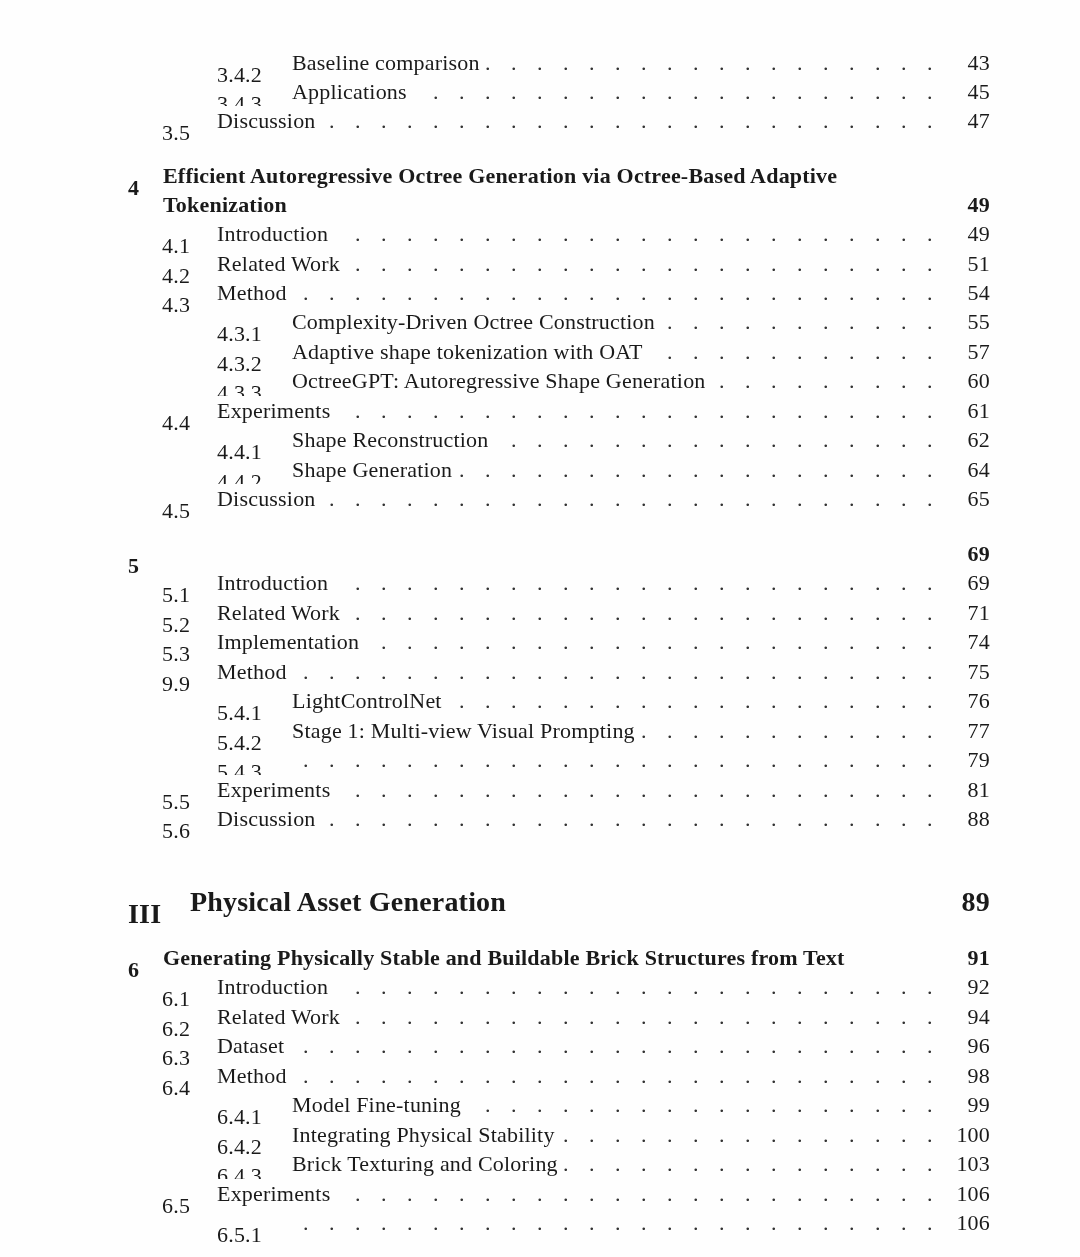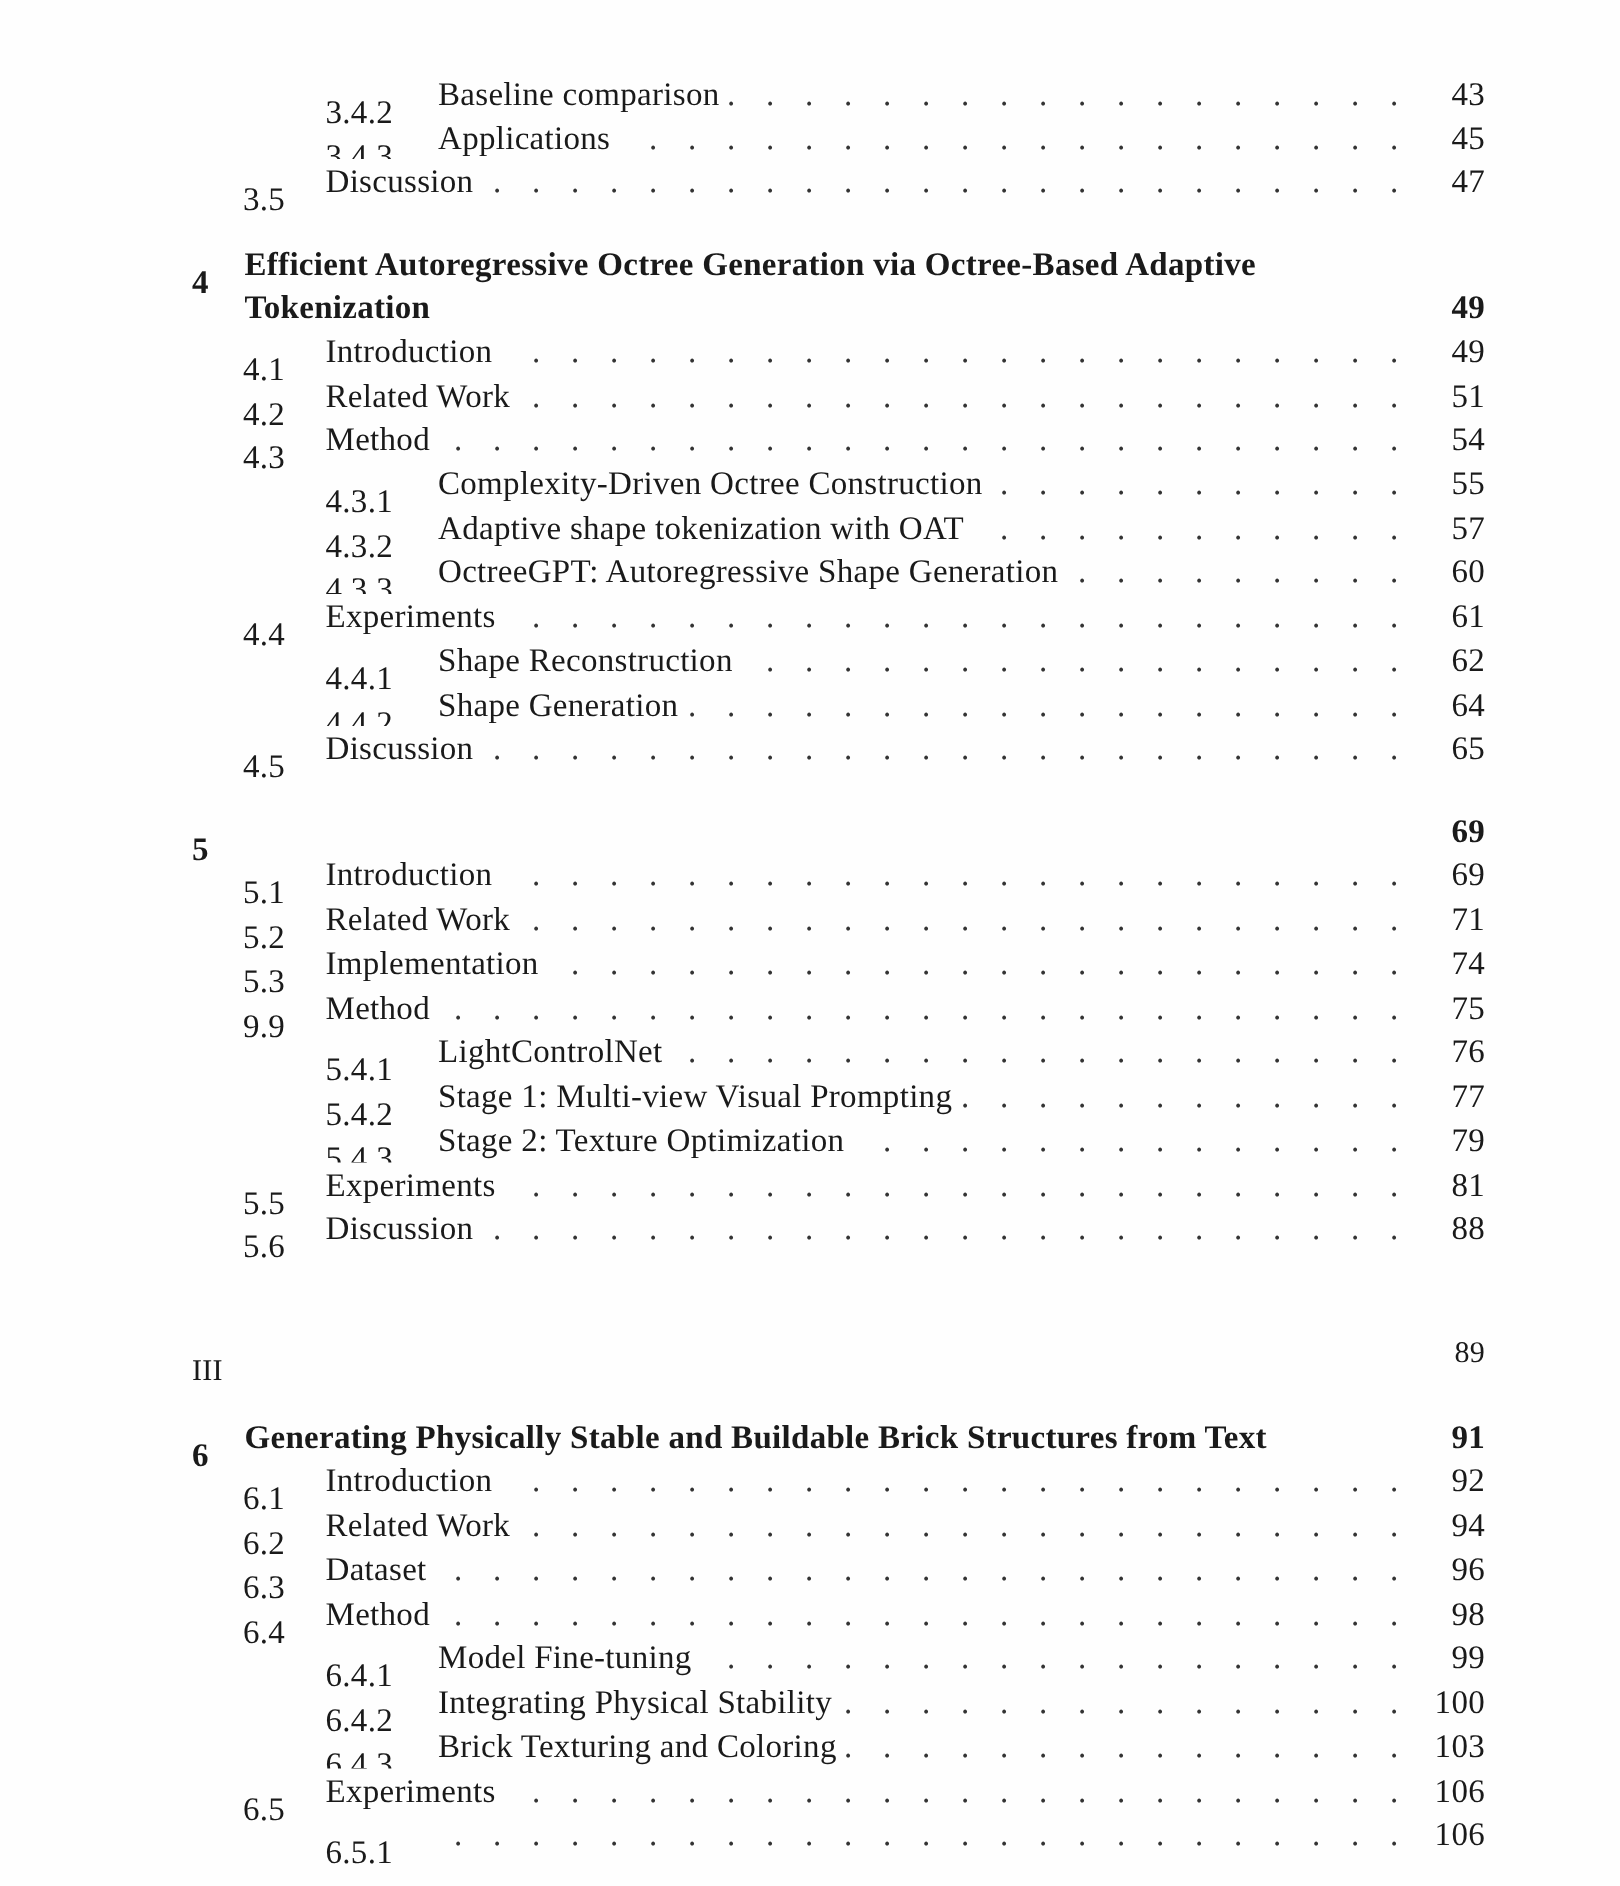--- a/index.html
+++ b/index.html
@@ -7,21 +7,21 @@
          font-family: "DejaVu Serif", "Liberation Serif", serif; color: #1a1a1a; }
   #toc { position: absolute; left: 0; top: 0; width: 1080px; }
   .row { position: absolute; left: 0; width: 1080px; height: 30px; font-size: 22px; line-height: 30px;
          font-family: "Liberation Serif", serif; letter-spacing: 0.2px; }
   .num { position: absolute; margin-top: 12px; }
   .title { position: absolute; background: #fefefe; padding-right: 6px; white-space: nowrap; }
   .dots { position: absolute; right: 140px; overflow: hidden; white-space: nowrap; color: #333;
           letter-spacing: 7.5px; text-align: right; direction: rtl; }
   .page { position: absolute; right: 90px; text-align: right; }
   .lvl-ch { font-weight: bold; }
-  .lvl-part { font-size: 20px; font-weight: normal; height: 40px; line-height: 40px; }
+  .lvl-part { font-size: 28px; font-weight: bold; height: 40px; line-height: 40px; }
   .lvl-sec .num { left: 162px; } .lvl-sec .title { left: 217px; }
   .lvl-sub .num { left: 217px; } .lvl-sub .title { left: 292px; text-align: center; }
   .lvl-ch .num { left: 128px; } .lvl-ch .title { left: 163px; }
   .lvl-part .num { left: 128px; } .lvl-part .title { left: 190px; }
 </style>
 </head>
 <body>
 
 <div id="toc">
     <div class="row lvl-sub" style="top: 48px;">
@@ -148,37 +148,37 @@
     </div>
     <div class="row lvl-sub" style="top: 716px;">
       <span class="dots" style="left: 292px;">. . . . . . . . . . . . . . . . . . . . . . . . . . . . . . . . . . . . . . . . . . . . . . . . . . . . . . . . . . . . . . . . . . . . . . . . . . . . . . . . </span>
       <span class="num">5.4.2</span>
       <span class="title">Stage 1: Multi-view Visual Prompting</span>
       <span class="page">77</span>
     </div>
     <div class="row lvl-sub" style="top: 745px;">
       <span class="dots" style="left: 292px;">. . . . . . . . . . . . . . . . . . . . . . . . . . . . . . . . . . . . . . . . . . . . . . . . . . . . . . . . . . . . . . . . . . . . . . . . . . . . . . . . </span>
       <span class="num">5.4.3</span>
-      <span class="title">Stage 2: Texture Optimization</span>
       <span class="page">79</span>
     </div>
     <div class="row lvl-sec" style="top: 775px;">
       <span class="dots" style="left: 217px;">. . . . . . . . . . . . . . . . . . . . . . . . . . . . . . . . . . . . . . . . . . . . . . . . . . . . . . . . . . . . . . . . . . . . . . . . . . . . . . . . </span>
       <span class="num">5.5</span>
       <span class="title">Experiments</span>
       <span class="page">81</span>
     </div>
     <div class="row lvl-sec" style="top: 804px;">
       <span class="dots" style="left: 217px;">. . . . . . . . . . . . . . . . . . . . . . . . . . . . . . . . . . . . . . . . . . . . . . . . . . . . . . . . . . . . . . . . . . . . . . . . . . . . . . . . </span>
       <span class="num">5.6</span>
       <span class="title">Discussion</span>
       <span class="page">88</span>
     </div>
     <div class="row lvl-part" style="top: 882px;">
       <span class="num">III</span>
+      <span class="title">Physical Asset Generation</span>
       <span class="page">89</span>
     </div>
     <div class="row lvl-ch" style="top: 943px;">
       <span class="num">6</span>
       <span class="title">Generating Physically Stable and Buildable Brick Structures from Text</span>
       <span class="page">91</span>
     </div>
     <div class="row lvl-sec" style="top: 972px;">
       <span class="dots" style="left: 217px;">. . . . . . . . . . . . . . . . . . . . . . . . . . . . . . . . . . . . . . . . . . . . . . . . . . . . . . . . . . . . . . . . . . . . . . . . . . . . . . . . </span>
       <span class="num">6.1</span>

